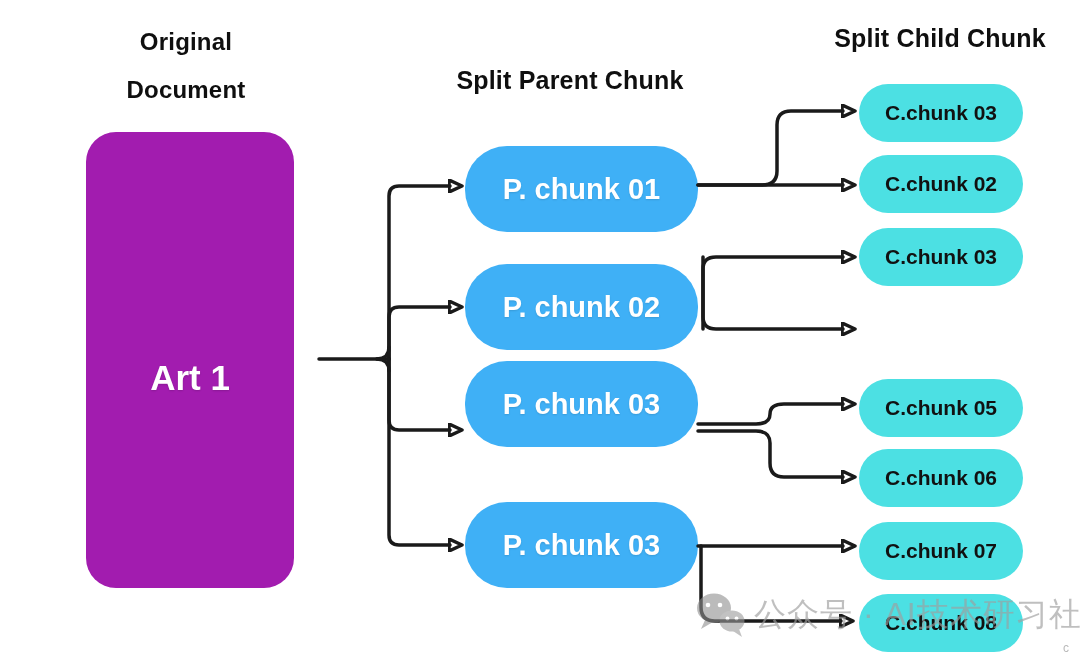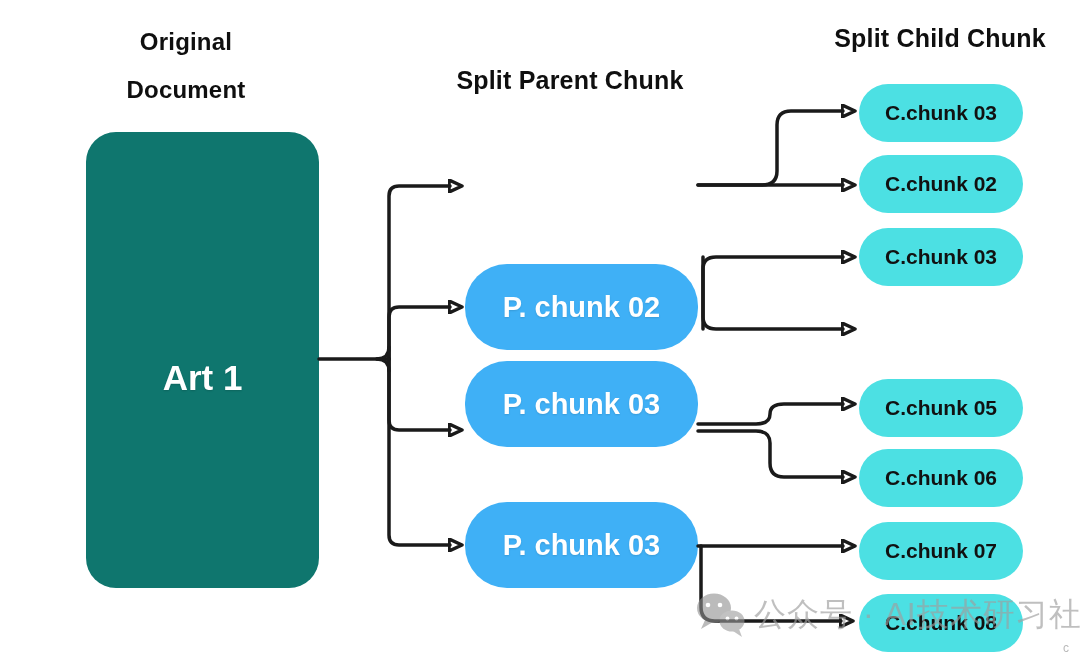--- a/index.html
+++ b/index.html
@@ -15,22 +15,22 @@
     color:#0f0f0f;
     font-weight:800;
     text-align:center;
     letter-spacing:.2px;
   }
   .h-original{left:48px;top:18px;width:276px;font-size:24px;line-height:48px;}
   .h-parent{left:420px;top:66px;width:300px;font-size:25px;}
   .h-child{left:789px;top:24px;width:302px;font-size:25px;}
 
   .art-node{
-    position:absolute;left:86px;top:132px;width:233px;height:456px;
-    background:#0f766e;border-radius:30px;
+    position:absolute;left:86px;top:132px;width:208px;height:456px;
+    background:#a21caf;border-radius:30px;
     display:flex;align-items:center;justify-content:center;
   }
   .art-node span{
     color:#ffffff;font-size:35px;font-weight:700;
     margin-top:36px;
     text-shadow:0 1px 2px rgba(0,0,0,.15);
   }
 
   .p-node{
     position:absolute;left:465px;width:233px;height:86px;
@@ -77,20 +77,21 @@
     <div>Original</div>
     <div>Document</div>
   </div>
   <div class="heading h-parent">Split Parent Chunk</div>
   <div class="heading h-child">Split Child Chunk</div>
 
   <div class="art-node">
     <span>Art 1</span>
   </div>
 
+  <div class="p-node p1">P. chunk 01</div>
   <div class="p-node p2">P. chunk 02</div>
   <div class="p-node p3">P. chunk 03</div>
   <div class="p-node p4">P. chunk 03</div>
 
   <div class="c-node c1">C.chunk 03</div>
   <div class="c-node c2">C.chunk 02</div>
   <div class="c-node c3">C.chunk 03</div>
   <div class="c-node c5">C.chunk 05</div>
   <div class="c-node c6">C.chunk 06</div>
   <div class="c-node c7">C.chunk 07</div>

